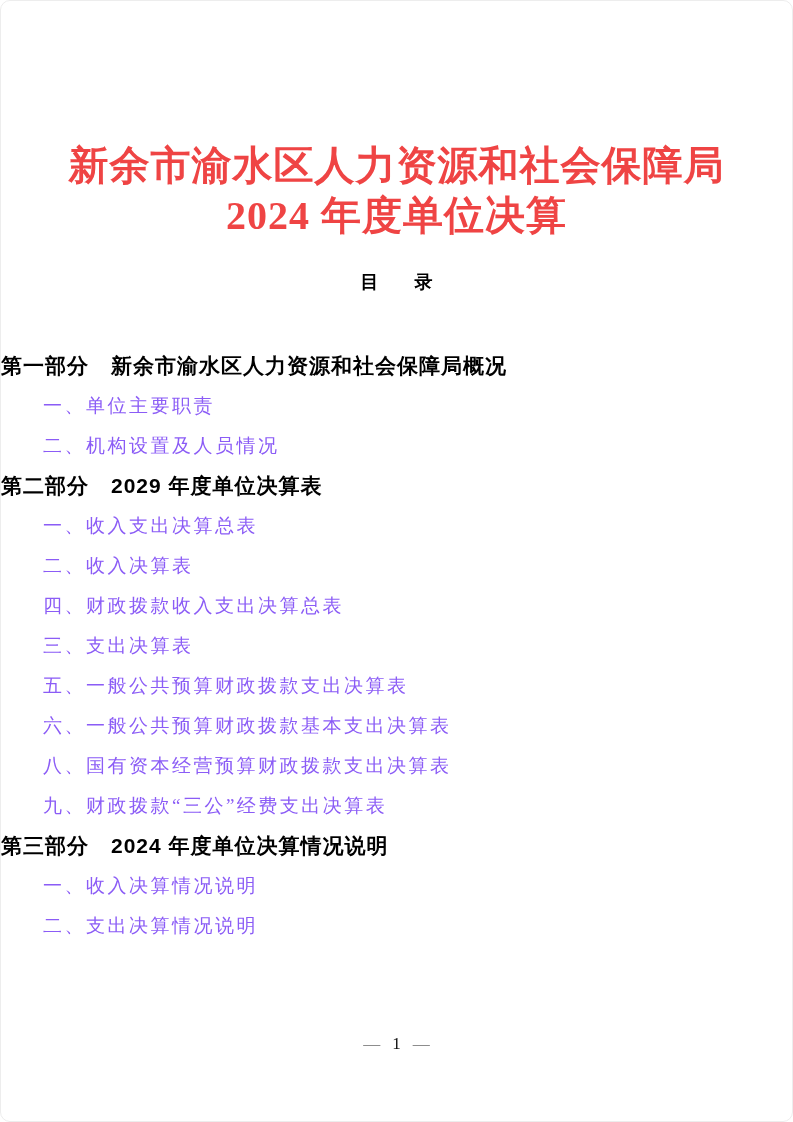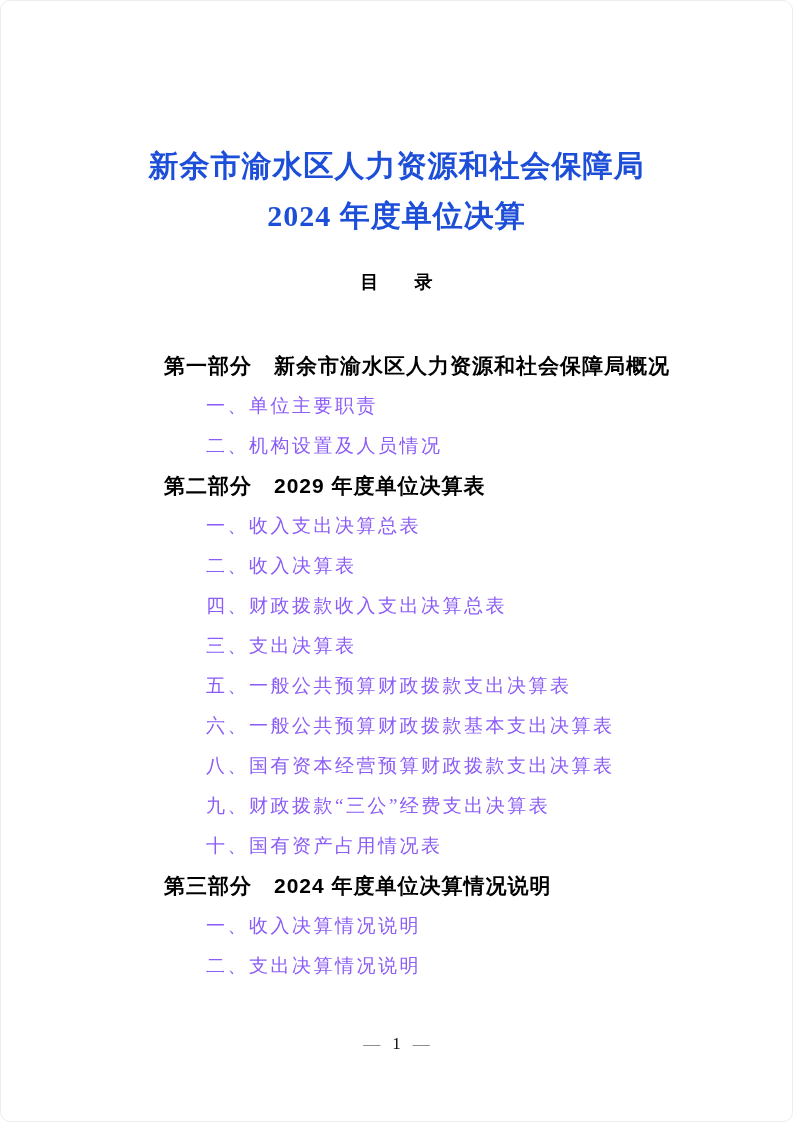--- a/index.html
+++ b/index.html
@@ -17,37 +17,36 @@
     border-radius: 10px;
     overflow: hidden;
     color: #000000;
     font-family: "Liberation Serif", "DejaVu Serif", serif;
   }
   .title-block {
     padding-top: 140px;
     text-align: center;
   }
   .doc-title-line {
-    font-size: 30px;
+    font-size: 40px;
     font-weight: bold;
     line-height: 50px;
     letter-spacing: 1px;
-    color: #1d4ed8;
+    color: #ef4444;
   }
   .toc-heading {
     margin-top: 26px;
     text-align: center;
     font-size: 18px;
     font-weight: bold;
     line-height: 30px;
     color: #000000;
   }
   .toc-list {
     margin-top: 49px;
-    padding-left: 163px;
     padding-right: 60px;
   }
   .toc-entry {
     line-height: 40px;
     white-space: nowrap;
   }
   .toc-entry.section {
     font-family: "Liberation Sans", "DejaVu Sans", sans-serif;
     font-weight: bold;
     font-size: 21px;
@@ -99,21 +98,20 @@
     <div class="toc-entry item">二、机构设置及人员情况</div>
     <div class="toc-entry section">第二部分　2029 年度单位决算表</div>
     <div class="toc-entry item">一、收入支出决算总表</div>
     <div class="toc-entry item">二、收入决算表</div>
     <div class="toc-entry item">四、财政拨款收入支出决算总表</div>
     <div class="toc-entry item">三、支出决算表</div>
     <div class="toc-entry item">五、一般公共预算财政拨款支出决算表</div>
     <div class="toc-entry item">六、一般公共预算财政拨款基本支出决算表</div>
     <div class="toc-entry item">八、国有资本经营预算财政拨款支出决算表</div>
     <div class="toc-entry item">九、财政拨款“三公”经费支出决算表</div>
-    <div class="toc-entry item">十、国有资产占用情况表</div>
     <div class="toc-entry section">第三部分　2024 年度单位决算情况说明</div>
     <div class="toc-entry item">一、收入决算情况说明</div>
     <div class="toc-entry item">二、支出决算情况说明</div>
   </div>
 
   <div class="page-footer">
     <span class="dash">—</span><span class="num">1</span><span class="dash">—</span>
   </div>
 
 </div>

